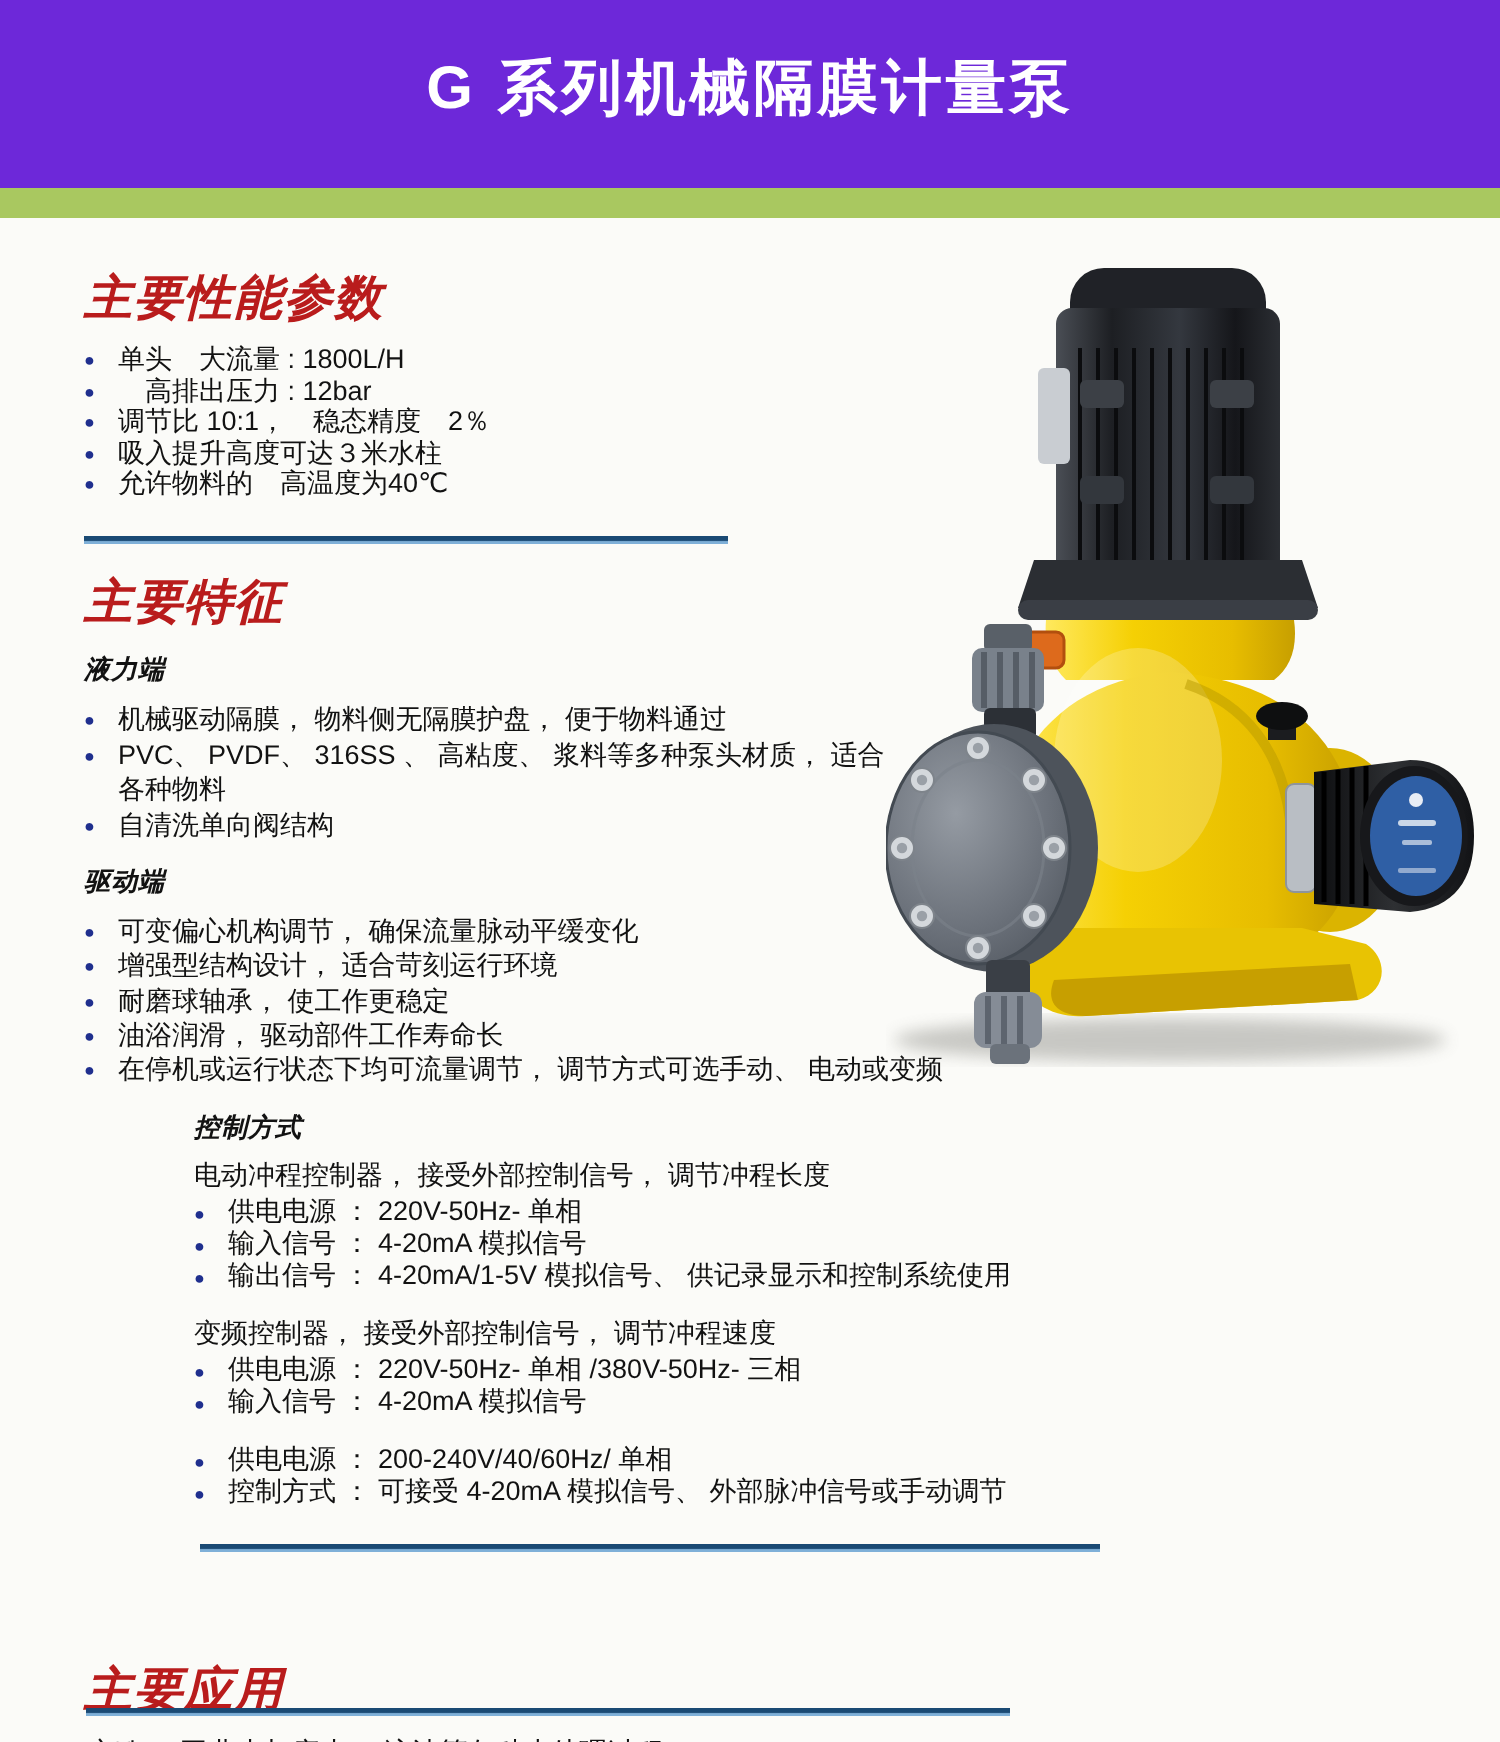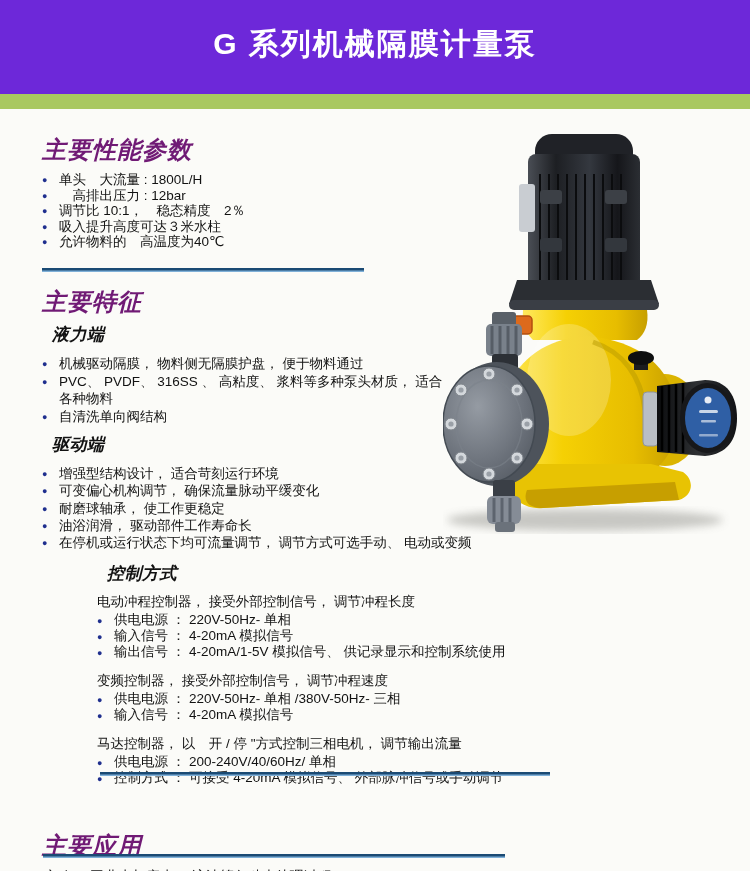--- a/index.html
+++ b/index.html
@@ -12,24 +12,24 @@
   
   #header{position:absolute;left:0;top:0;width:750px;height:94px;background:#6d28d9;}
   #header h1{
     margin:0;position:absolute;left:0;top:24px;width:750px;text-align:center;
     color:#ffffff;font-size:30px;font-weight:bold;letter-spacing:2px;
   }
   #stripe{position:absolute;left:0;top:94px;width:750px;height:15px;background:#a9c860;}
   
   .sec{
     margin:0;font-size:24px;line-height:27px;font-weight:bold;font-style:italic;
-    color:#701a75;letter-spacing:1px;
+    color:#b91c1c;letter-spacing:1px;
   }
   .sub{
-    margin:10px;font-size:17px;line-height:20px;font-weight:bold;font-style:italic;
+    margin:0;font-size:13px;line-height:20px;font-weight:bold;font-style:italic;
     color:#121212;letter-spacing:.5px;
   }
   
   ul.bl{list-style:none;margin:0;padding:0;}
   ul.bl li{
     position:relative;padding-left:17px;font-size:13.5px;white-space:pre-wrap;
   }
   ul.bl li::before{
     content:"●";position:absolute;left:0;top:1px;font-size:9px;color:#1f2f8e;
   }
@@ -86,22 +86,22 @@
   <section id="features">
     <h2 class="sec">主要特征</h2>
     <h3 class="sub">液力端</h3>
     <ul class="bl" id="hyd-list">
       <li>机械驱动隔膜， 物料侧无隔膜护盘， 便于物料通过</li>
       <li>PVC、 PVDF、 316SS 、 高粘度、 浆料等多种泵头材质， 适合各种物料</li>
       <li>自清洗单向阀结构</li>
     </ul>
     <h3 class="sub">驱动端</h3>
     <ul class="bl" id="drv-list">
+      <li>可变偏心机构调节， 确保流量脉动平缓变化</li>
       <li>增强型结构设计， 适合苛刻运行环境</li>
-      <li>可变偏心机构调节， 确保流量脉动平缓变化</li>
       <li>耐磨球轴承， 使工作更稳定</li>
       <li>油浴润滑， 驱动部件工作寿命长</li>
       <li>在停机或运行状态下均可流量调节， 调节方式可选手动、 电动或变频</li>
     </ul>
   </section>
 
   <section id="control">
     <h3 class="sub">控制方式</h3>
     <div class="group">
       <p class="intro">电动冲程控制器， 接受外部控制信号， 调节冲程长度</p>
@@ -112,21 +112,20 @@
       </ul>
     </div>
     <div class="group">
       <p class="intro">变频控制器， 接受外部控制信号， 调节冲程速度</p>
       <ul class="bl">
         <li>供电电源 ： 220V-50Hz- 单相 /380V-50Hz- 三相</li>
         <li>输入信号 ： 4-20mA 模拟信号</li>
       </ul>
     </div>
     <div class="group">
-      <p class="intro">马达控制器， 以　开 / 停 "方式控制三相电机， 调节输出流量</p>
       <ul class="bl">
         <li>供电电源 ： 200-240V/40/60Hz/ 单相</li>
         <li>控制方式 ： 可接受 4-20mA 模拟信号、 外部脉冲信号或手动调节</li>
       </ul>
     </div>
   </section>
   <div class="divider" id="div2"></div>
 
   <section id="apps">
     <h2 class="sec">主要应用</h2>

